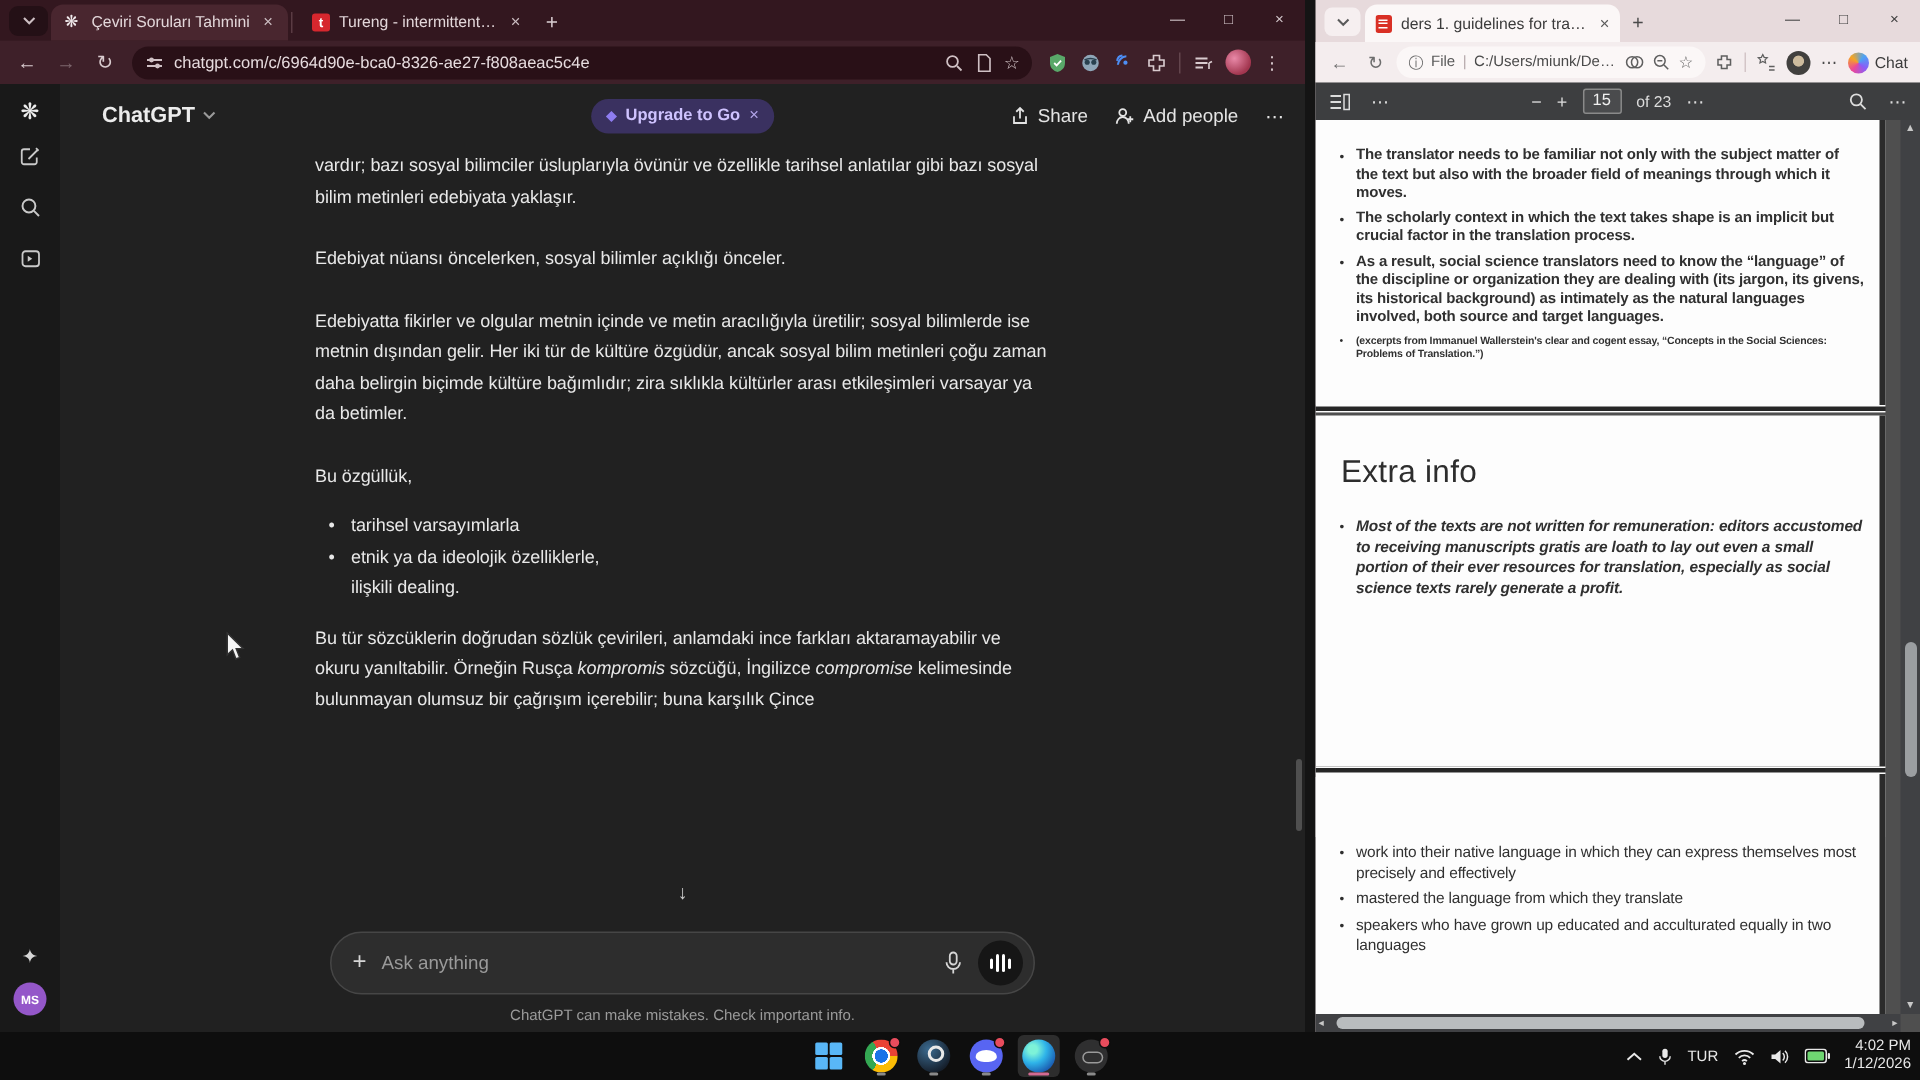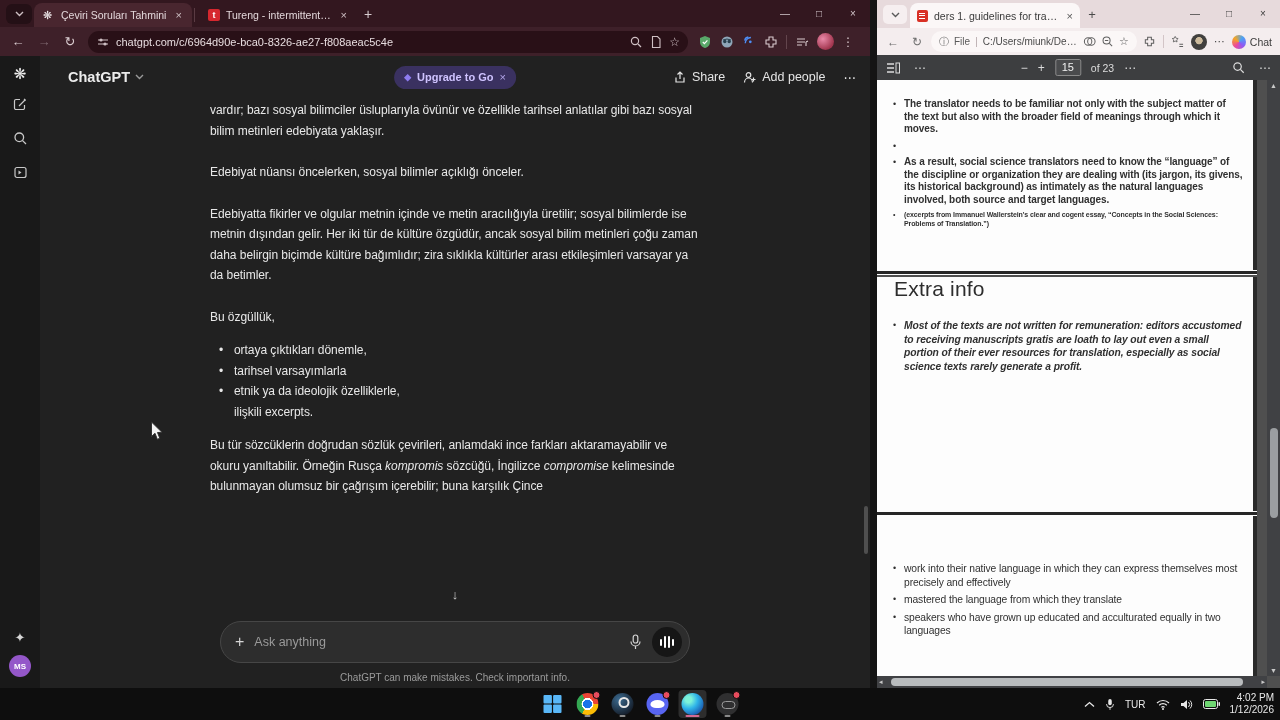--- a/index.html
+++ b/index.html
@@ -321,24 +321,23 @@
         </div>
       </div>
 
       <div class="chat">
         <div class="chat-col">
           <p>vardır; bazı sosyal bilimciler üsluplarıyla övünür ve özellikle tarihsel anlatılar gibi bazı sosyal bilim metinleri edebiyata yaklaşır.</p>
           <p>Edebiyat nüansı öncelerken, sosyal bilimler açıklığı önceler.</p>
           <p>Edebiyatta fikirler ve olgular metnin içinde ve metin aracılığıyla üretilir; sosyal bilimlerde ise metnin dışından gelir. Her iki tür de kültüre özgüdür, ancak sosyal bilim metinleri çoğu zaman daha belirgin biçimde kültüre bağımlıdır; zira sıklıkla kültürler arası etkileşimleri varsayar ya da betimler.</p>
           <p>Bu özgüllük,</p>
           <ul>
-            <li>ortaya çıktıkları dönemle,</li>
             <li>tarihsel varsayımlarla</li>
             <li>etnik ya da ideolojik özelliklerle,</li>
-            <div class="cont-line">ilişkili excerpts.</div>
+            <div class="cont-line">ilişkili dealing.</div>
           </ul>
           <p class="after-bullets"><span>Bu tür sözcüklerin doğrudan sözlük çevirileri, anlamdaki ince farkları aktaramayabilir ve okuru yanıltabilir. Örneğin Rusça </span><span class="ital">kompromis</span><span> sözcüğü, İngilizce </span><span class="ital">compromise</span><span> kelimesinde bulunmayan olumsuz bir çağrışım içerebilir; buna karşılık Çince </span></p>
         </div>
       </div>
 
       <div class="scrolldown">↓</div>
 
       <div class="composer">
         <span class="plus">+</span>
         <span class="ph">Ask anything</span>
@@ -439,33 +438,34 @@
 
   <div class="pdf-view">
 
     <div class="page" style="top:0; height:190px; padding-top:18px;">
       <div class="srow">
         <span class="sdot">•</span>
         <span class="stext">The translator needs to be familiar not only with the subject matter of the text but also with the broader field of meanings through which it moves.</span>
       </div>
       <div class="srow">
         <span class="sdot">•</span>
+        <span class="stext">The scholarly context in which the text takes shape is an implicit but crucial factor in the translation process.</span>
       </div>
       <div class="srow">
         <span class="sdot">•</span>
         <span class="stext">As a result, social science translators need to know the “language” of the discipline or organization they are dealing with (its jargon, its givens, its historical background) as intimately as the natural languages involved, both source and target languages.</span>
       </div>
       <div class="srow snote">
         <span class="sdot">•</span>
         <span class="stext">(excerpts from Immanuel Wallerstein's clear and cogent essay, “Concepts in the Social Sciences: Problems of Translation.”)</span>
       </div>
     </div>
     <div class="pg-sep" style="top:190px;"></div>
 
-    <div class="page" style="top:197px; height:281px; ">
+    <div class="page" style="top:197px; height:281px; padding-top:26px;">
       <div class="slide-title">Extra info</div>
       <div class="srow sb-ital" style="margin-top:18px;">
         <span class="sdot">•</span>
         <span class="stext">Most of the texts are not written for remuneration: editors accustomed to receiving manuscripts gratis are loath to lay out even a small portion of their ever resources for translation, especially as social science texts rarely generate a profit.</span>
       </div>
     </div>
     <div class="pg-sep" style="top:431px;"></div>
 
     <div class="page" style="top:438px; height:158px; padding-top:24px;">
       <div class="srow sc" style="margin-top:20px;">

